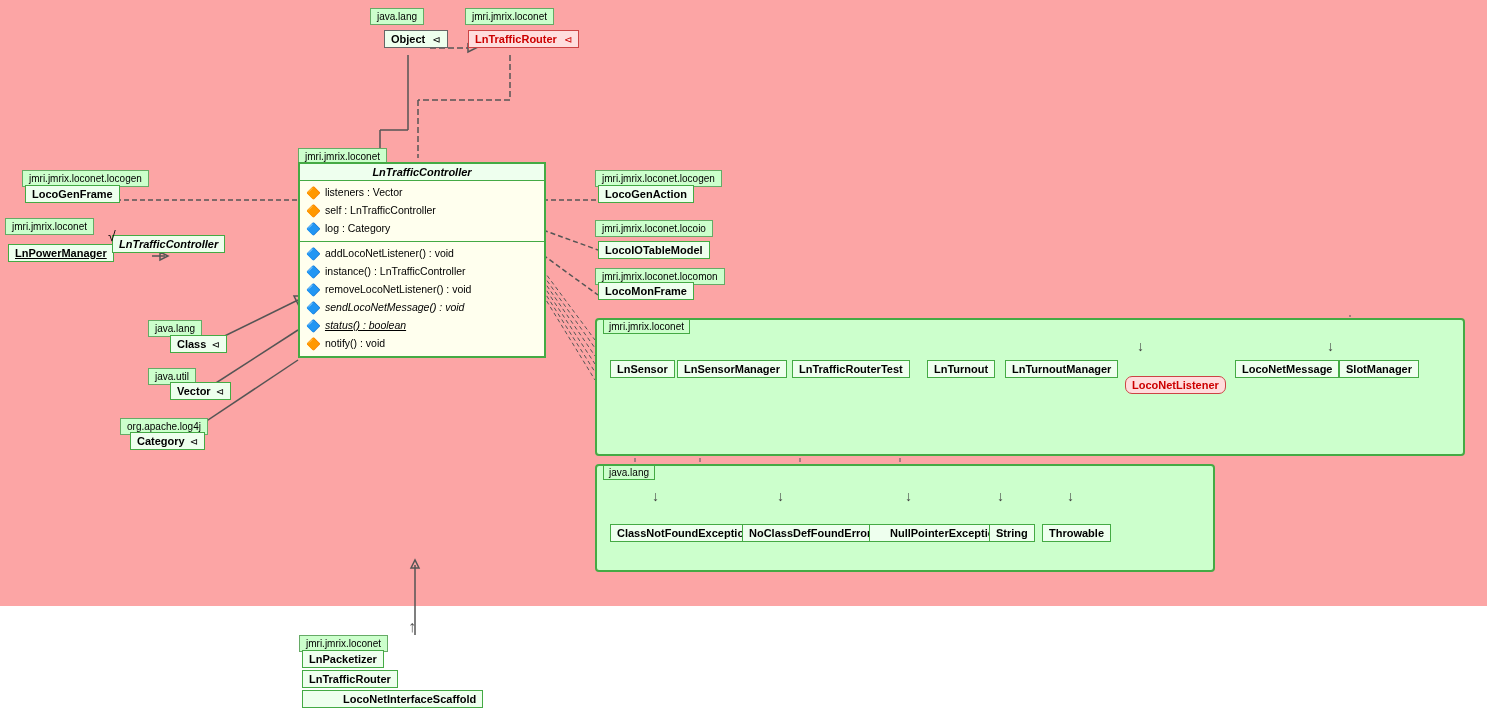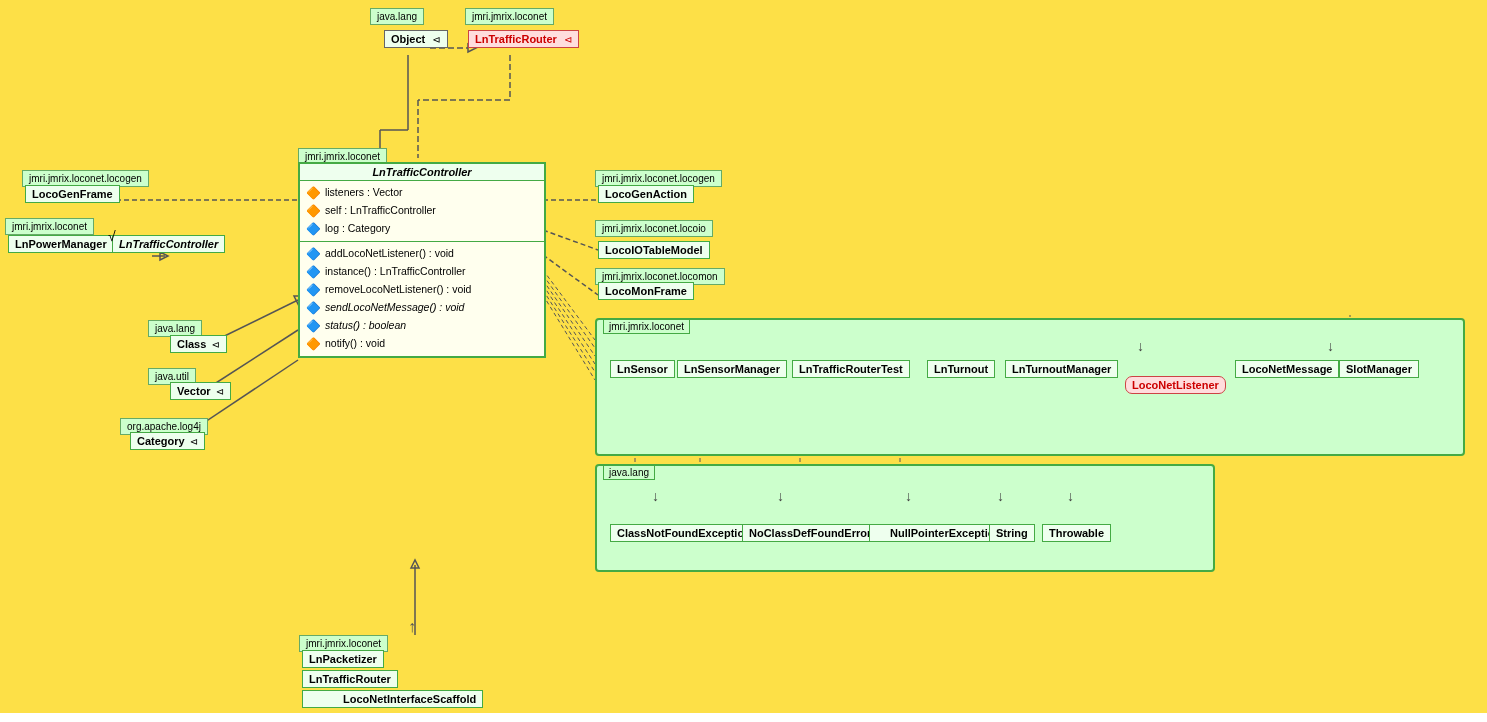--- a/index.html
+++ b/index.html
@@ -7,22 +7,22 @@
       background: #fff;
       font-family: Arial, sans-serif;
       font-size: 11px;
       overflow: auto;
       width: 1487px;
       min-height: 722px;
     }
     .diagram {
       position: relative;
       width: 1487px;
-      height: 713px;
-      background: #fde047;
+      height: 606px;
+      background: #fca5a5;
     }
     
     .pkg-label {
       position: absolute;
       border: 1px solid #6a6;
       background: #cfc;
       padding: 2px 6px;
       font-size: 10px;
       font-weight: normal;
     }
@@ -226,36 +226,36 @@
       <div class="attr-line">
           <span class="icon">🔷</span>
           <span>removeLocoNetListener() : void</span>
         </div>
       <div class="attr-line method-line italic">
           <span class="icon">🔷</span>
           <span style="font-style:italic;">sendLocoNetMessage() : void</span>
         </div>
       <div class="attr-line method-line italic">
           <span class="icon">🔷</span>
-          <span style="font-style:italic;">status() : boolean</span>
+          <span style="font-style:italic;text-decoration:underline;">status() : boolean</span>
         </div>
       <div class="attr-line">
           <span class="icon">🔶</span>
           <span>notify() : void</span>
         </div>
     </div>
   </div>
 
   <div class="pkg-label" style="left:22px; top:170px;">jmri.jmrix.loconet.locogen</div>
   <div class="simple-box" style="left:25px; top:185px;">
     <span>LocoGenFrame</span>
   </div>
 
   <div class="pkg-label" style="left:5px; top:218px;">jmri.jmrix.loconet</div>
-  <div class="simple-box" style="left:8px; top:235px;">
+  <div class="simple-box" style="left:8px; top:244px;text-decoration:underline;">
     <span>LnPowerManager</span>
   </div>
   <div class="simple-box" style="left:112px; top:235px; font-style:italic; font-weight:bold;">
     <span>LnTrafficController</span>
   </div>
 
   <div style="position:absolute; left:108px; top:228px; font-size:14px; color:#000;">√</div>
 
   <div class="pkg-label" style="left:148px; top:320px;">java.lang</div>
   <div class="simple-box" style="left:170px; top:335px;">

